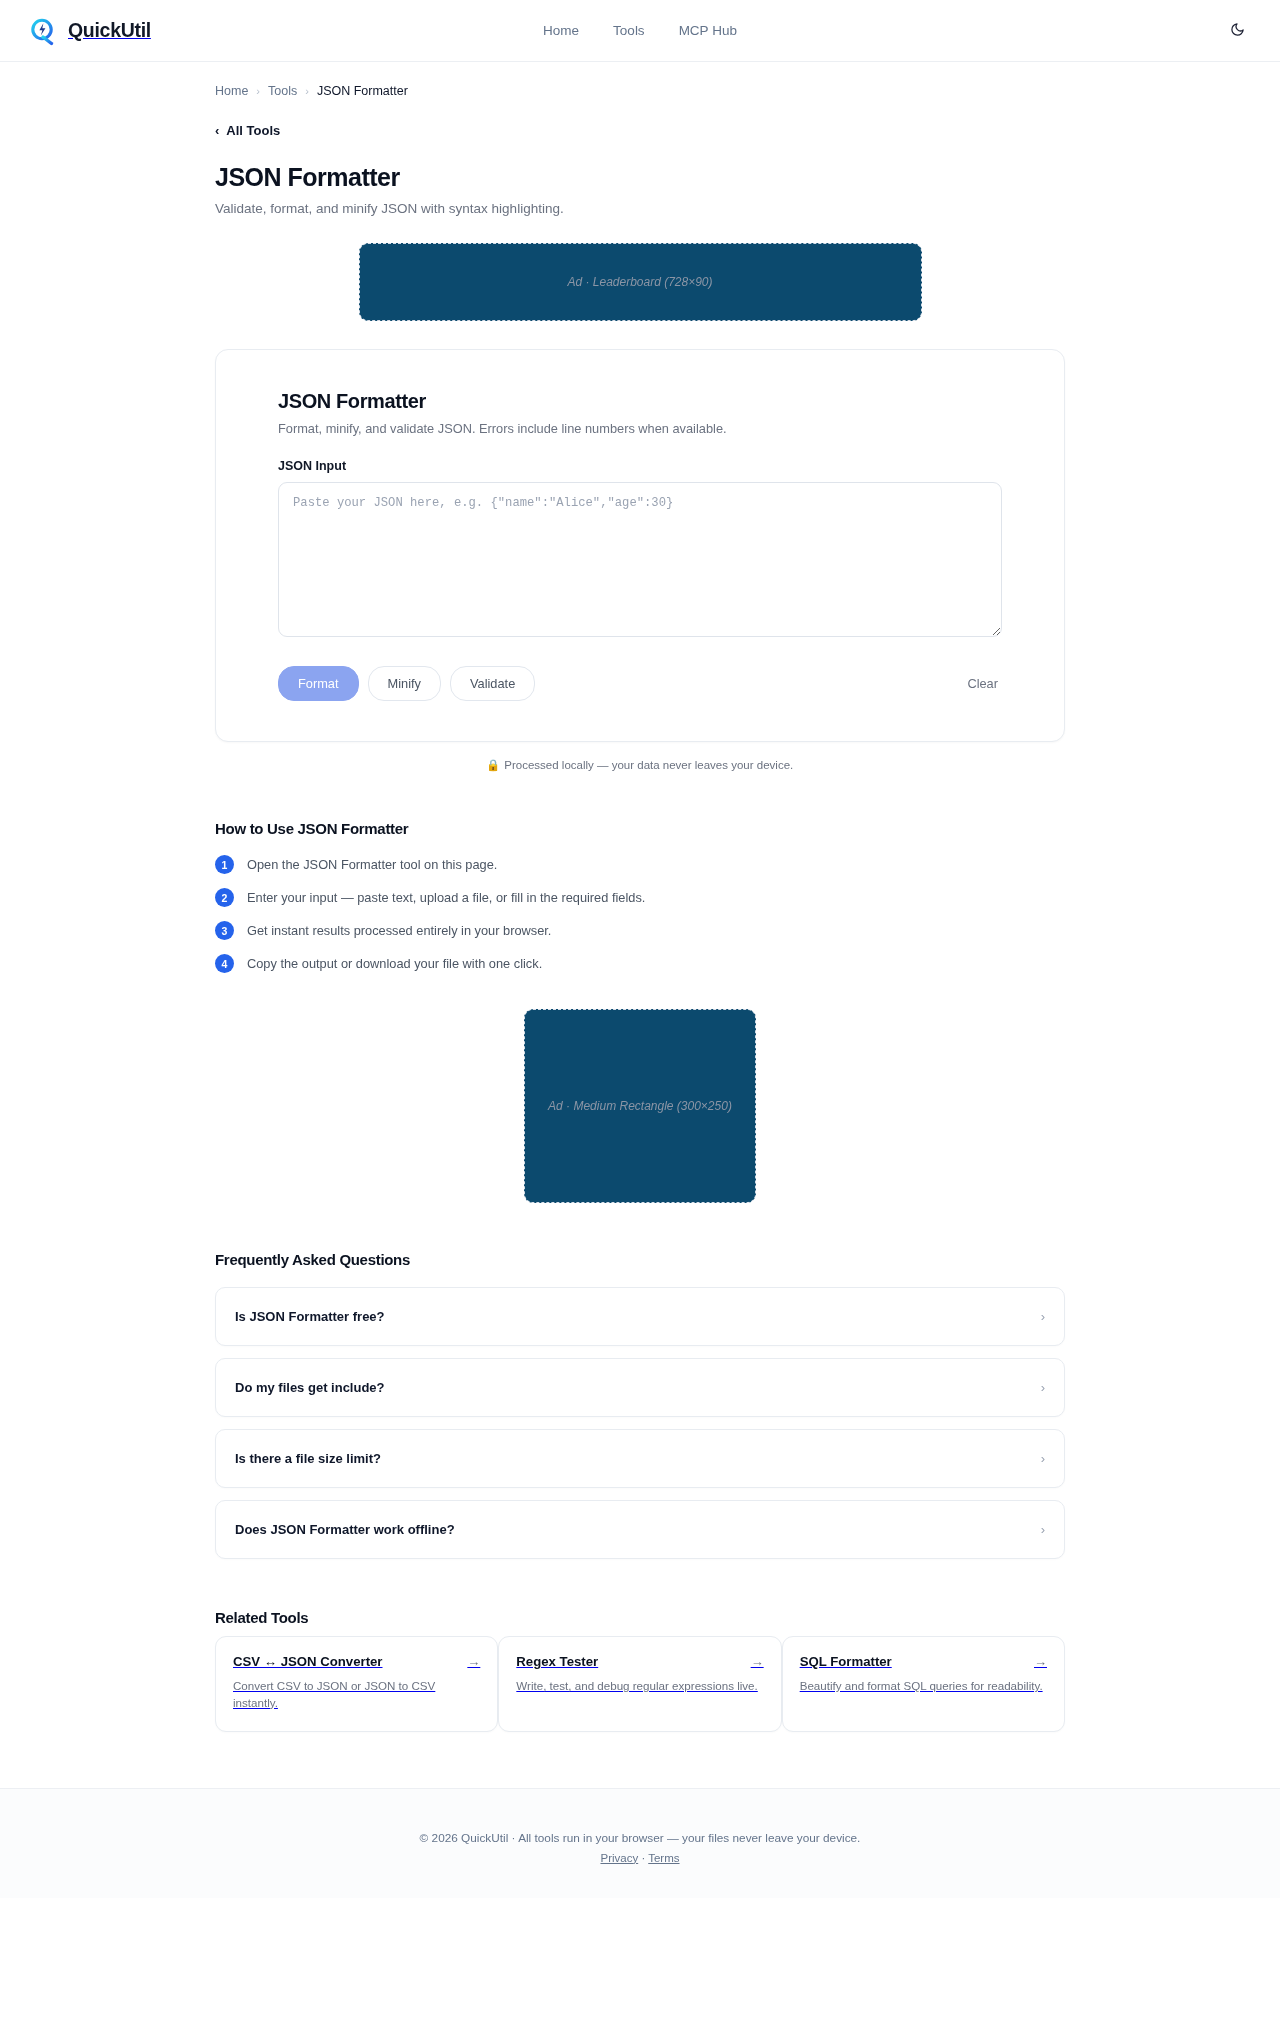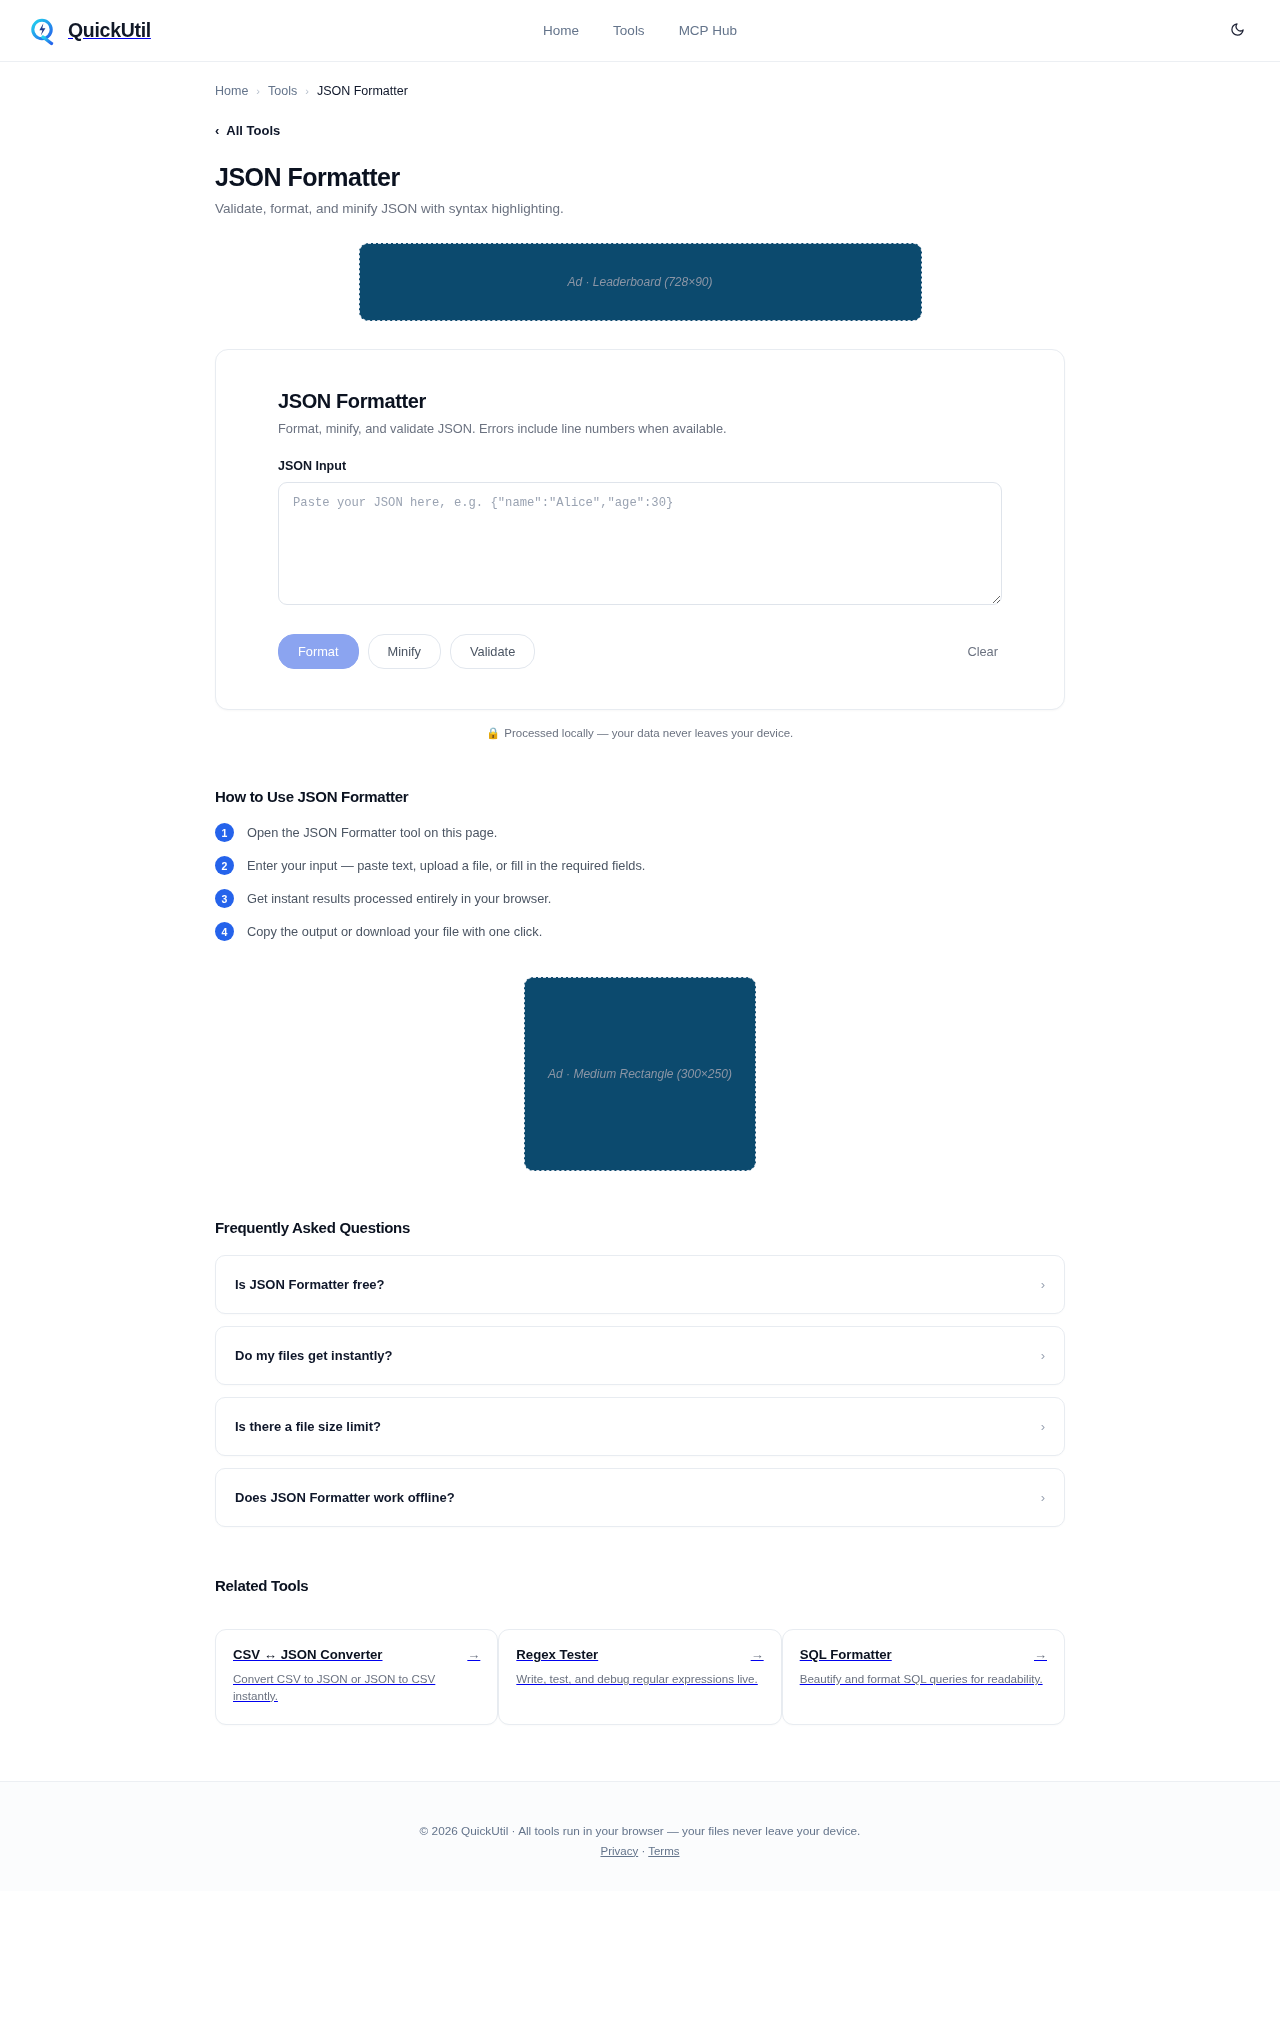--- a/index.html
+++ b/index.html
@@ -136,21 +136,21 @@
   }
   .field-label {
     margin-top: 23px;
     font-size: 12.5px;
     font-weight: 700;
     color: #111827;
   }
   .json-textarea {
     margin-top: 9px;
     width: 100%;
-    height: 123px;
+    height: 155px;
     border: 1px solid #dfe4eb;
     border-radius: 9px;
     padding: 13px 14px;
     font-family: "Liberation Mono", monospace;
     font-size: 12.2px;
     color: #404040;
     resize: vertical;
     outline: none;
     background: #fff;
   }
@@ -230,21 +230,21 @@
     justify-content: space-between;
     cursor: pointer;
     box-shadow: 0 1px 2px rgba(16,24,40,0.02);
   }
   .faq-q { font-size: 13px; font-weight: 600; color: #0f172a; }
   .faq-chevron { color: #9aa3b2; font-size: 13px; line-height: 1; }
 
   
   .related { margin-top: 50px; padding-bottom: 56px; }
   .related-grid {
-    margin-top: 35px;
+    margin-top: 10px;
     display: grid;
     grid-template-columns: repeat(3, 1fr);
   }
   .rel-card {
     border: 1px solid #e8ecf1;
     border-radius: 11px;
     background: #fff;
     padding: 17px 17px 19px 17px;
     cursor: pointer;
     box-shadow: 0 1px 2px rgba(16,24,40,0.02);
@@ -380,21 +380,21 @@
 
     
     <section class="faq">
       <h2 class="section-title">Frequently Asked Questions</h2>
       <div class="faq-list">
         <div class="faq-item">
           <span class="faq-q">Is JSON Formatter free?</span>
           <span class="faq-chevron">›</span>
         </div>
         <div class="faq-item">
-          <span class="faq-q">Do my files get instantly?</span>
+          <span class="faq-q">Do my files get include?</span>
           <span class="faq-chevron">›</span>
         </div>
         <div class="faq-item">
           <span class="faq-q">Is there a file size limit?</span>
           <span class="faq-chevron">›</span>
         </div>
         <div class="faq-item">
           <span class="faq-q">Does JSON Formatter work offline?</span>
           <span class="faq-chevron">›</span>
         </div>

